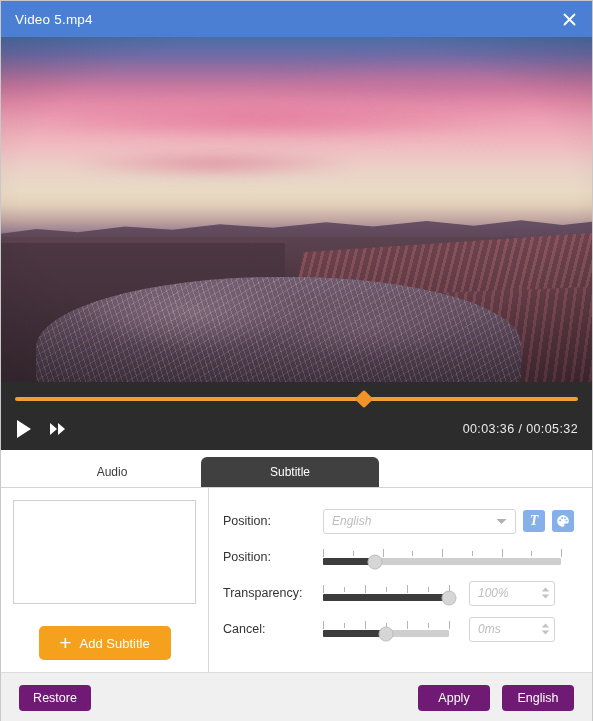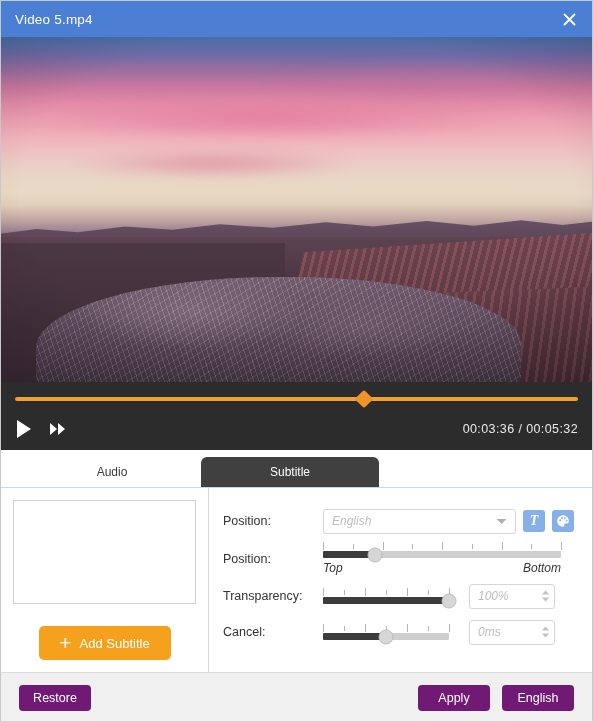--- a/index.html
+++ b/index.html
@@ -312,24 +312,20 @@
                 <div class="tick major" style="left: 50%;"></div>
                 <div class="tick minor" style="left: 62.5%;"></div>
                 <div class="tick major" style="left: 75%;"></div>
                 <div class="tick minor" style="left: 87.5%;"></div>
                 <div class="tick major" style="left: 100%;"></div>
               </div>
             <div class="slider-track">
               <div class="slider-fill" id="pos-fill" style="width: 22%;"></div>
               <div class="slider-handle" id="pos-handle" style="left: 22%;"></div>
             </div>
-            <div class="slider-ends">
-              <span>Top</span>
-              <span>Bottom</span>
-            </div>
           </div>
         </div>
       </div>
 
       <div class="field-row">
         <div class="field-label">Transparency:</div>
         <div class="field-ctrl">
           <div class="slider-wrap short">
             <div class="ticks" id="tr-ticks">
                 <div class="tick major" style="left: 0%;"></div>

